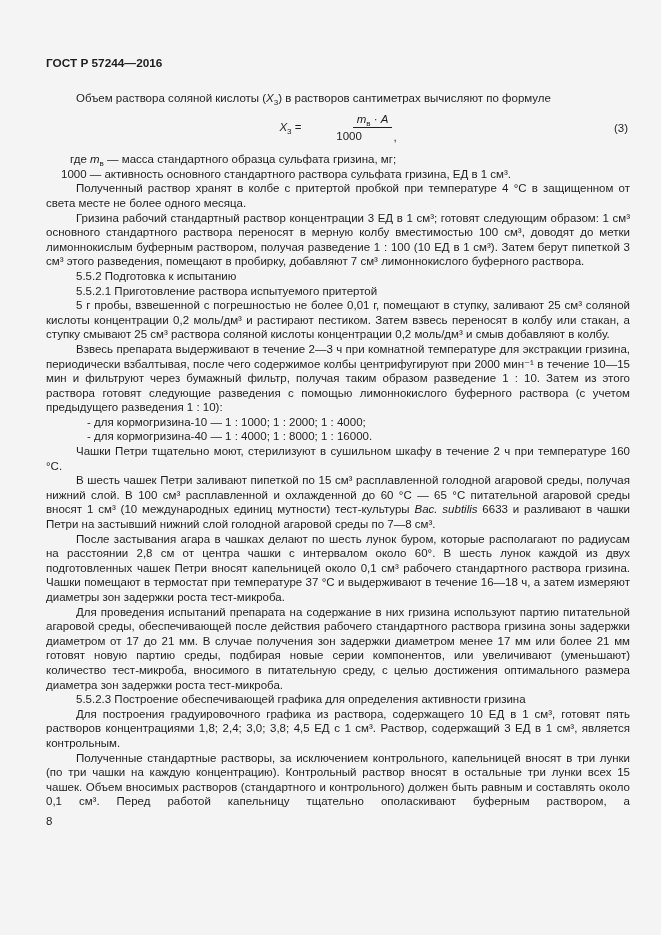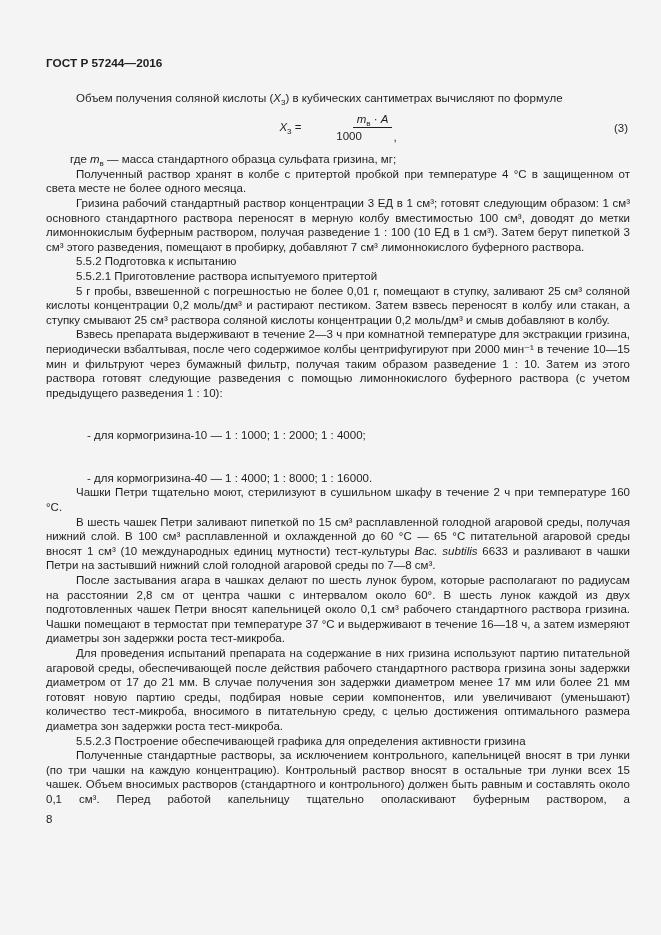--- a/index.html
+++ b/index.html
@@ -11,21 +11,21 @@
     font-family:"Liberation Sans","DejaVu Sans",sans-serif;
     font-size:11.5px;
     line-height:14.6px;
     overflow:hidden;
   }
   .inner { position:absolute; left:46px; top:56px; width:584px; }
   .doc-header { font-weight:bold; font-size:11.8px; margin:0 0 20px 0; }
   .block { margin:0; }
   .p { text-align:justify; text-indent:30px; }
   .h { font-weight:normal; text-indent:30px; }
-  .li { text-align:justify; text-indent:41px;margin-top:28px; }
+  .li { text-align:justify; text-indent:41px; }
   .where { text-align:justify; text-indent:24px; }
   .def { text-align:justify; padding-left:76px; text-indent:-22px; }
   .outdent { padding-left:15px; }
   .last { text-align-last:justify; }
   .it { font-style:italic; }
   sub, sup { font-size:0.7em; line-height:0; }
   .formula-row { position:relative; display:flex; align-items:center; margin:5px 0 6px 0; min-height:36px; }
   .formula { flex:1; text-align:center; }
   .frac { display:inline-block; vertical-align:middle; text-align:center; margin:0 1px; }
   .fnum { display:block; padding:0 4px 1px 4px; border-bottom:1px solid #1e1e1e;margin-left:47px; }
@@ -36,37 +36,39 @@
 </style>
 </head>
 <body>
 
 <div class="page">
   <div class="inner">
     <div class="doc-header">ГОСТ Р 57244—2016</div>
 
     <div id="content">
 
-    <div class="block p"><span>Объем получения соляной кислоты (</span><span class="it">X</span><sub>3</sub><span>) в кубических сантиметрах вычисляют по формуле</span></div>
+    <div class="block p"><span>Объем раствора соляной кислоты (</span><span class="it">X</span><sub>3</sub><span>) в растворов сантиметрах вычисляют по формуле</span></div>
         <div class="formula-row" id="formula-row">
         <div class="formula"><span class="it">X</span><sub>3</sub><span> = </span><span class="frac"><span class="fnum"><span class="it">m</span><sub>в</sub><span> · </span><span class="it">A</span></span><span class="fden">1000</span></span><span class="fcomma">,</span></div>
         <span class="formula-number">(3)</span>
       </div>
         <div class="block where"><span>где </span><span class="it">m</span><sub>в</sub><span> — масса стандартного образца сульфата гризина, мг;</span></div>
+        <div class="block outdent"><span>1000 — активность основного стандартного раствора сульфата гризина, ЕД в 1 см³.</span></div>
         <div class="block p"><span>Полученный раствор хранят в колбе с притертой пробкой при температуре 4 °С в защищенном от света месте не более одного месяца.</span></div>
         <div class="block p"><span>Гризина рабочий стандартный раствор концентрации 3 ЕД в 1 см³; готовят следующим образом: 1 см³ основного стандартного раствора переносят в мерную колбу вместимостью 100 см³, доводят до метки лимоннокислым буферным раствором, получая разведение 1 : 100 (10 ЕД в 1 см³). Затем берут пипеткой 3 см³ этого разведения, помещают в пробирку, добавляют 7 см³ лимоннокислого буферного раствора.</span></div>
         <div class="block h"><span>5.5.2 Подготовка к испытанию</span></div>
         <div class="block p"><span>5.5.2.1 Приготовление раствора испытуемого притертой</span></div>
         <div class="block p"><span>5 г пробы, взвешенной с погрешностью не более 0,01 г, помещают в ступку, заливают 25 см³ соляной кислоты концентрации 0,2 моль/дм³ и растирают пестиком. Затем взвесь переносят в колбу или стакан, а ступку смывают 25 см³ раствора соляной кислоты концентрации 0,2 моль/дм³ и смыв добавляют в колбу.</span></div>
         <div class="block p"><span>Взвесь препарата выдерживают в течение 2—3 ч при комнатной температуре для экстракции гризина, периодически взбалтывая, после чего содержимое колбы центрифугируют при 2000 мин⁻¹ в течение 10—15 мин и фильтруют через бумажный фильтр, получая таким образом разведение 1 : 10. Затем из этого раствора готовят следующие разведения с помощью лимоннокислого буферного раствора (с учетом предыдущего разведения 1 : 10):</span></div>
         <div class="block li"><span>- для кормогризина-10 — 1 : 1000; 1 : 2000; 1 : 4000;</span></div>
         <div class="block li"><span>- для кормогризина-40 — 1 : 4000; 1 : 8000; 1 : 16000.</span></div>
         <div class="block p"><span>Чашки Петри тщательно моют, стерилизуют в сушильном шкафу в течение 2 ч при температуре 160 °С.</span></div>
         <div class="block p"><span>В шесть чашек Петри заливают пипеткой по 15 см³ расплавленной голодной агаровой среды, получая нижний слой. В 100 см³ расплавленной и охлажденной до 60 °С — 65 °С питательной агаровой среды вносят 1 см³ (10 международных единиц мутности) тест-культуры </span><span class="it">Bac. subtilis</span><span> 6633 и разливают в чашки Петри на застывший нижний слой голодной агаровой среды по 7—8 см³.</span></div>
         <div class="block p"><span>После застывания агара в чашках делают по шесть лунок буром, которые располагают по радиусам на расстоянии 2,8 см от центра чашки с интервалом около 60°. В шесть лунок каждой из двух подготовленных чашек Петри вносят капельницей около 0,1 см³ рабочего стандартного раствора гризина. Чашки помещают в термостат при температуре 37 °С и выдерживают в течение 16—18 ч, а затем измеряют диаметры зон задержки роста тест-микроба.</span></div>
         <div class="block p"><span>Для проведения испытаний препарата на содержание в них гризина используют партию питательной агаровой среды, обеспечивающей после действия рабочего стандартного раствора гризина зоны задержки диаметром от 17 до 21 мм. В случае получения зон задержки диаметром менее 17 мм или более 21 мм готовят новую партию среды, подбирая новые серии компонентов, или увеличивают (уменьшают) количество тест-микроба, вносимого в питательную среду, с целью достижения оптимального размера диаметра зон задержки роста тест-микроба.</span></div>
         <div class="block p"><span>5.5.2.3 Построение обеспечивающей графика для определения активности гризина</span></div>
+        <div class="block p"><span>Для построения градуировочного графика из раствора, содержащего 10 ЕД в 1 см³, готовят пять растворов концентрациями 1,8; 2,4; 3,0; 3,8; 4,5 ЕД с 1 см³. Раствор, содержащий 3 ЕД в 1 см³, является контрольным.</span></div>
         <div class="block p last"><span>Полученные стандартные растворы, за исключением контрольного, капельницей вносят в три лунки (по три чашки на каждую концентрацию). Контрольный раствор вносят в остальные три лунки всех 15 чашек. Объем вносимых растворов (стандартного и контрольного) должен быть равным и составлять около 0,1 см³. Перед работой капельницу тщательно ополаскивают буферным раствором, а</span></div>
       </div>
 
     <div class="page-number">8</div>
   </div>
 </div>
 
 </body></html>

